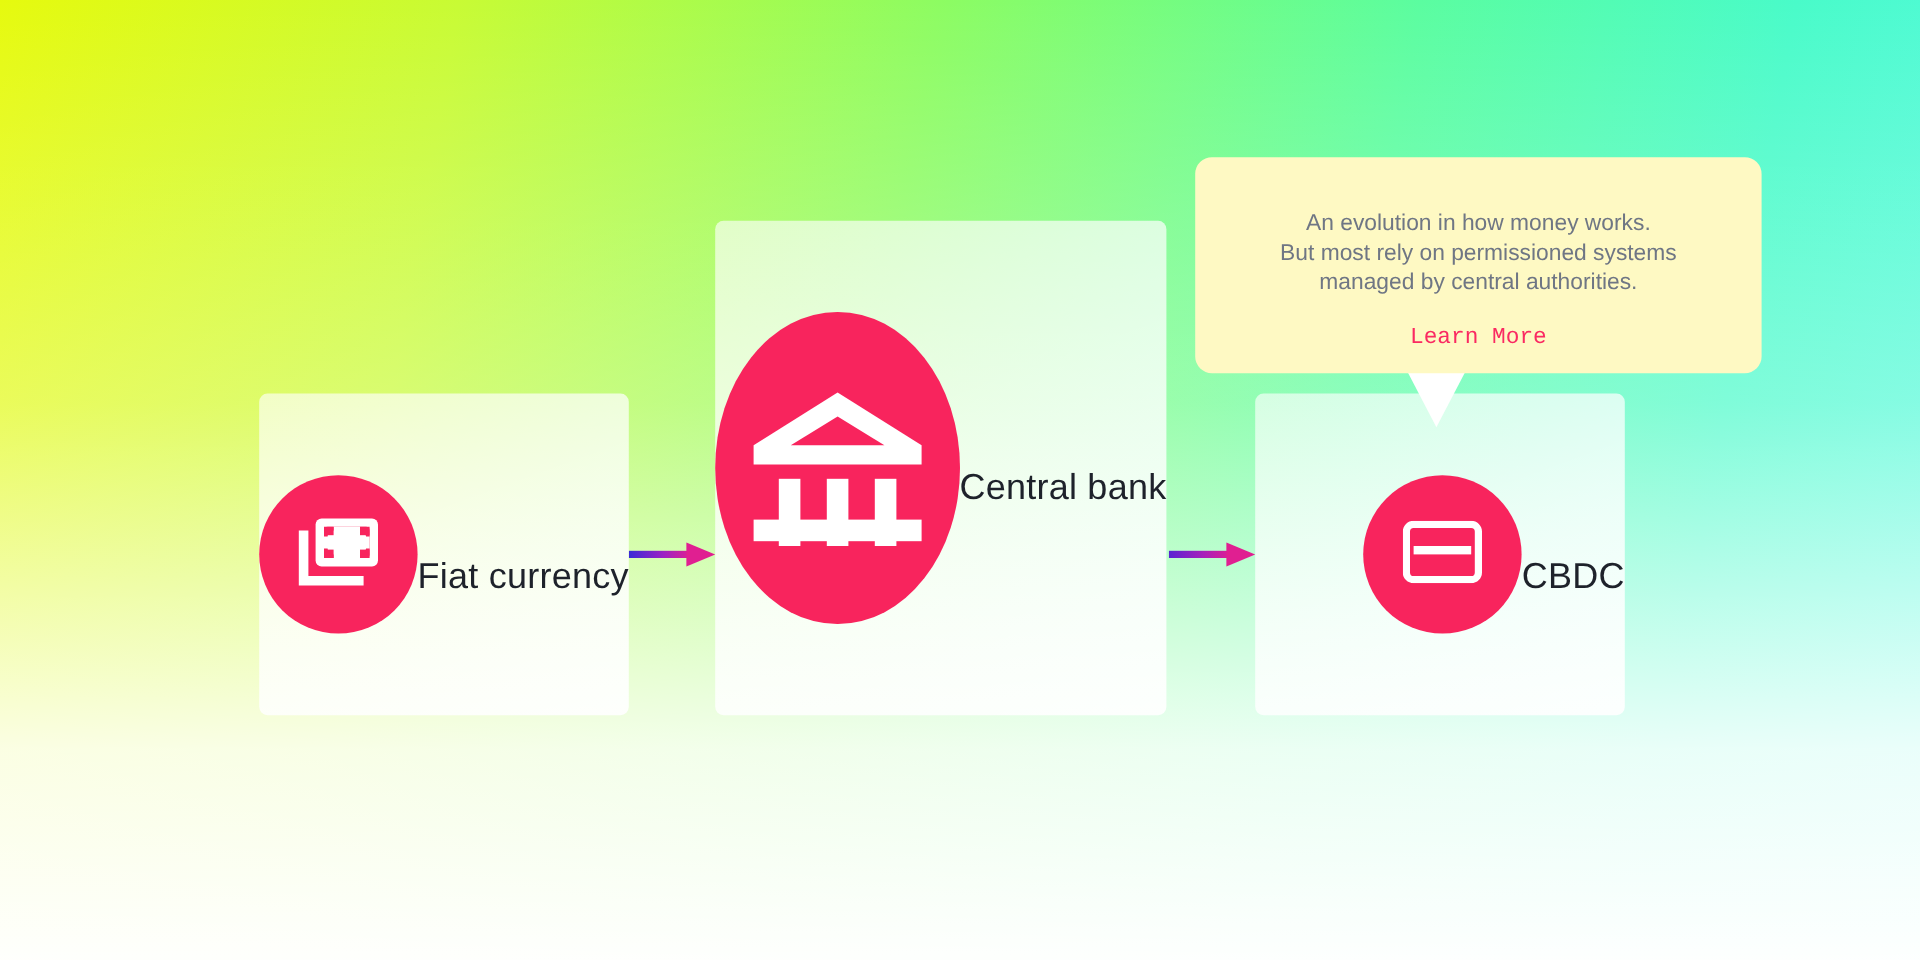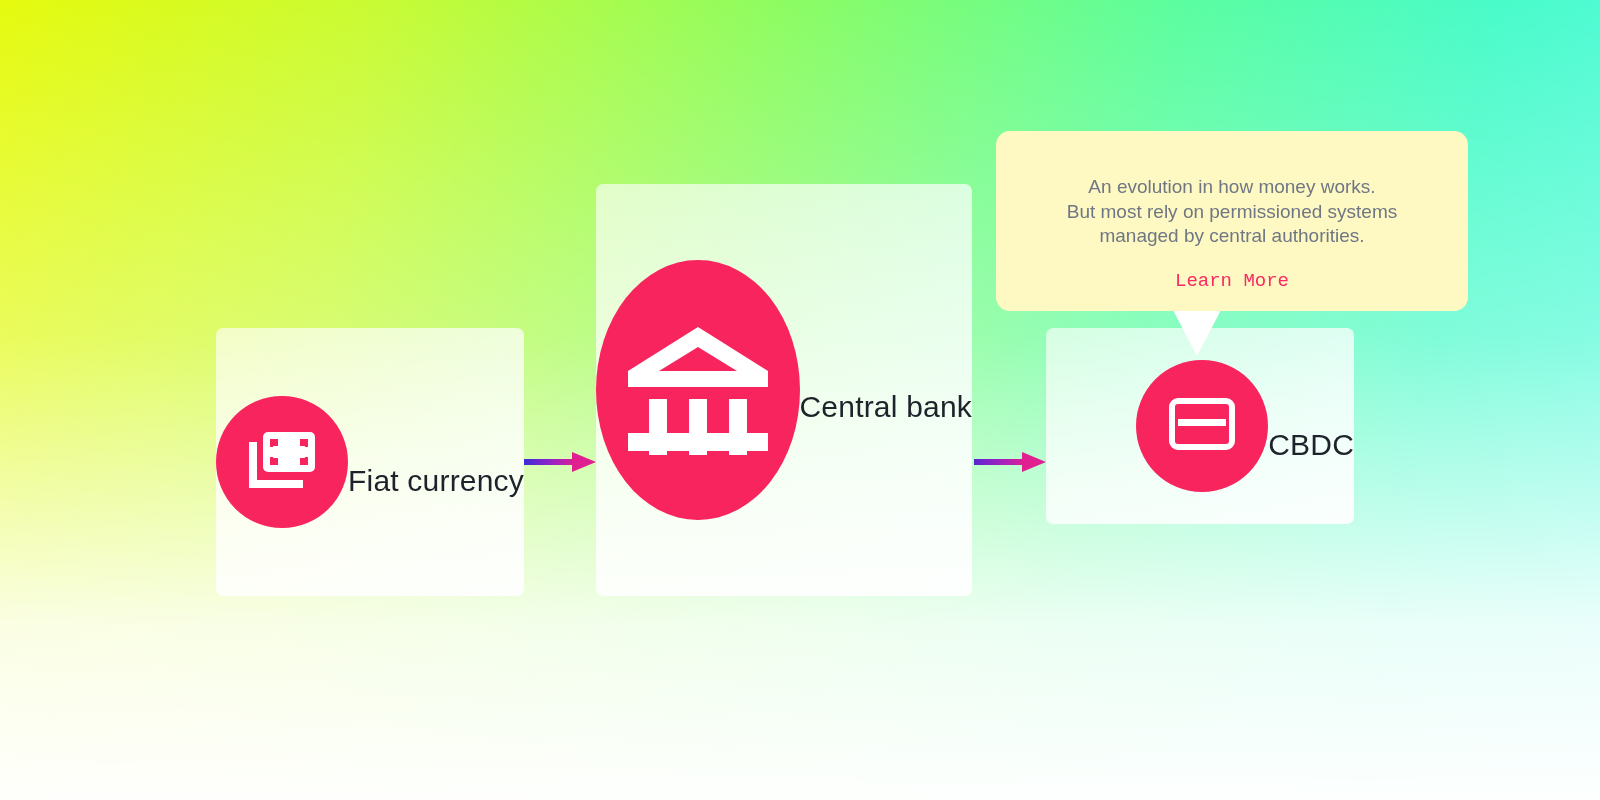--- a/index.html
+++ b/index.html
@@ -30,21 +30,21 @@
     position: absolute;
     border-radius: 7px;
     background: linear-gradient(160deg, rgba(255,255,255,0.62) 0%, rgba(255,255,255,0.80) 55%, rgba(255,255,255,0.92) 100%);
     display: flex;
     align-items: center;
     justify-content: flex-end;
   }
 
   .card-fiat  { left: 216px;  top: 328px; width: 308px; height: 268px; }
   .card-bank  { left: 596px;  top: 184px; width: 376px; height: 412px; }
-  .card-cbdc  { left: 1046px; top: 328px; width: 308px; height: 196px; }
+  .card-cbdc  { left: 1046px; top: 328px; width: 308px; height: 268px; }
 
   .disc {
     border-radius: 50%;
     background: #f8245d;
     display: flex;
     align-items: center;
     justify-content: center;
   }
   .disc-sm { width: 132px; height: 132px; }
   .disc-lg { width: 260px; height: 260px; }

